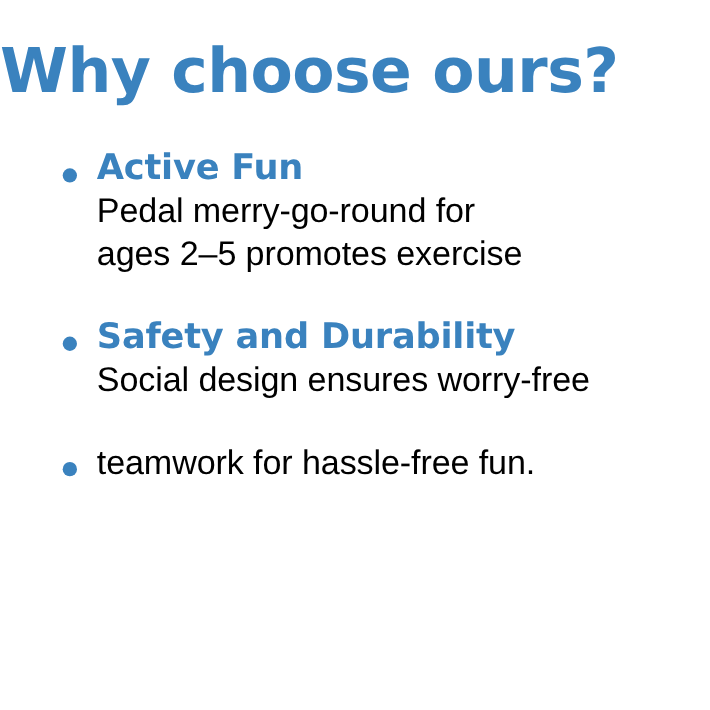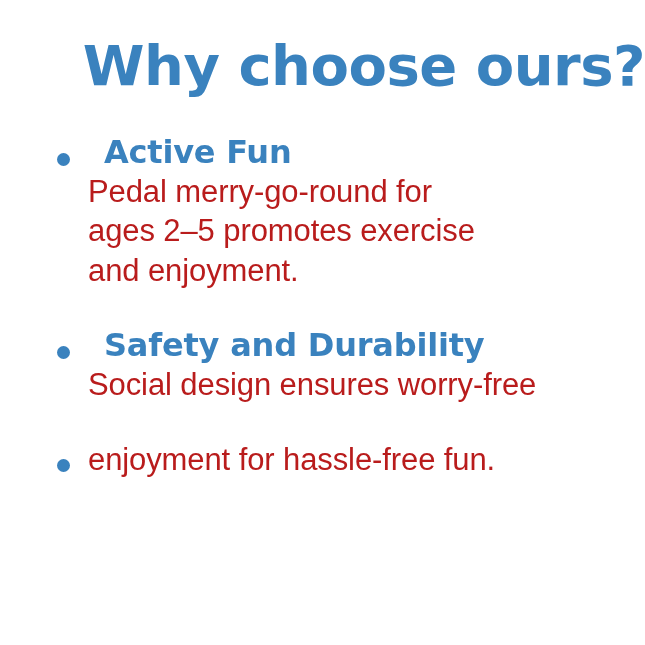--- a/index.html
+++ b/index.html
@@ -19,21 +19,21 @@
     width: 645px;
     height: 645px;
     background: #ffffff;
     box-sizing: border-box;
     padding: 0;
   }
 
   .slide-title {
     margin: 0;
     padding: 38px 0 0 0;
-    text-align: right;
+    text-align: left;
     font-family: "DejaVu Sans", sans-serif;
     font-size: 56px;
     font-weight: bold;
     line-height: 1.0;
     letter-spacing: -0.5px;
     color: #3a82be;
     white-space: nowrap;
   }
 
   .benefit-list {
@@ -67,30 +67,29 @@
   }
 
   .benefit-heading {
     font-family: "DejaVu Sans", sans-serif;
     font-size: 32px;
     font-weight: bold;
     line-height: 1.18;
     letter-spacing: -0.2px;
     color: #3a82be;
     white-space: nowrap;
-    margin-left: 16px;
   }
 
   .benefit-body {
     font-family: "Liberation Sans", sans-serif;
     font-size: 31px;
     font-weight: normal;
     line-height: 1.28;
     letter-spacing: -0.1px;
-    color: #b91c1c;
+    color: #000000;
   }
 
   .benefit-body .line {
     display: block;
     white-space: nowrap;
   }
 </style>
 </head>
 <body>
 
@@ -99,33 +98,32 @@
   <h1 class="slide-title">Why choose ours?</h1>
 
   <ul class="benefit-list">
 
     <li class="benefit-item">
       <span class="bullet-dot"></span>
       <div class="benefit-heading">Active Fun</div>
       <div class="benefit-body">
         <span class="line">Pedal merry-go-round for</span>
         <span class="line">ages 2–5 promotes exercise</span>
-        <span class="line">and enjoyment.</span>
       </div>
     </li>
 
     <li class="benefit-item">
       <span class="bullet-dot"></span>
       <div class="benefit-heading">Safety and Durability</div>
       <div class="benefit-body">
         <span class="line">Social design ensures worry-free</span>
       </div>
     </li>
 
     <li class="benefit-item">
       <span class="bullet-dot"></span>
       <div class="benefit-body">
-        <span class="line">enjoyment for hassle-free fun.</span>
+        <span class="line">teamwork for hassle-free fun.</span>
       </div>
     </li>
 
   </ul>
 </div>
 
 </body></html>

